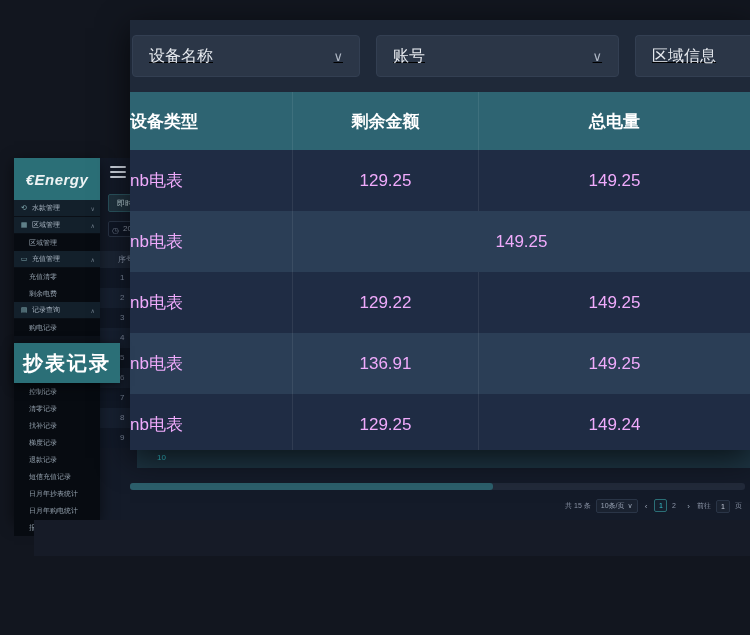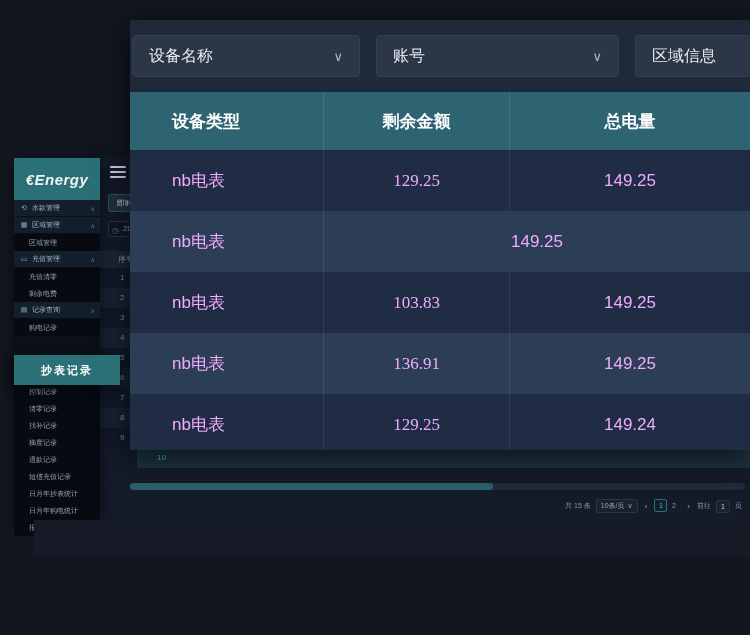--- a/index.html
+++ b/index.html
@@ -42,43 +42,43 @@
   .logo { height:42px; background:#2b6f77; color:#eef3f4; display:flex; align-items:center; justify-content:center;
     font-size:15px; font-weight:bold; font-style:italic; letter-spacing:.5px; }
   .menu { display:flex; flex-direction:column; }
   .menu-item { height:17px; display:flex; align-items:center; font-size:7px; color:#a7b3c0; padding:0 5px; cursor:pointer; }
   .menu-item.top { background:#13202b; border-bottom:1px solid #0a0f16; }
   .menu-item.sub { background:#070b11; padding-left:15px; color:#93a0ad; }
   .menu-item .mi-icon { width:10px; font-size:7px; color:#7fa6ad; margin-right:3px; text-align:center; }
   .menu-item .mi-label { flex:1; white-space:nowrap; overflow:hidden; }
   .menu-item .mi-chevron { font-size:6px; color:#6d7a88; }
   .menu-gap { height:30px; }
-  .active-tab { position:absolute; left:14px; top:343px; width:106px; height:30px; background:#2b6f77;
-    color:#ffffff; font-size:11px; font-weight:bold; display:flex; align-items:center; justify-content:center;
-    letter-spacing:2px; box-shadow:0 3px 10px rgba(0,0,0,.6); z-index:30; cursor:pointer;margin-top:12px; }
+  .active-tab { position:absolute; left:14px; top:343px; width:106px; height:40px; background:#2b6f77;
+    color:#ffffff; font-size:20px; font-weight:bold; display:flex; align-items:center; justify-content:center;
+    letter-spacing:2px; box-shadow:0 3px 10px rgba(0,0,0,.6); z-index:30; cursor:pointer; }
 
   
   .overlay { position:absolute; left:130px; top:20px; width:620px; height:430px; z-index:20;
     background:#1f2939; box-shadow:0 8px 30px rgba(0,0,0,.65); overflow:hidden; }
-  .filter-row { height:72px; background:#1f2939; display:flex; align-items:center; padding-left:2px; gap:16px; }
+  .filter-row { height:72px; background:#1f2939; display:flex; align-items:center; padding-left:2px; gap:16px;text-decoration:underline; }
   .filter-select { width:240px; height:42px; background:#2b3647; border:1px solid #333f52; border-radius:4px;
     display:flex; align-items:center; justify-content:space-between; padding:0 16px; cursor:pointer; }
   .filter-select.second { width:256px; }
   .filter-select.third { width:120px; border-radius:4px 0 0 4px; border-right:none; }
   .filter-select .fs-label { color:#e8ebf0; font-size:16px; }
   .filter-select .fs-caret { color:#aeb7c4; font-size:13px; }
   .big-table { width:100%; }
   .bt-head { height:58px; background:#2e6472; display:flex; }
   .bt-head .bt-cell { color:#ffffff; font-weight:bold; font-size:17px; }
   .bt-row { height:61px; display:flex; }
   .bt-row.dark { background:#1f2c44; }
   .bt-row.light { background:#2b3e56; }
   .bt-cell { display:flex; align-items:center; justify-content:center; font-size:17px; color:#f0abfc; }
-  .bt-col0 { width:194px; border-right:1px solid rgba(255,255,255,.08); justify-content:flex-start; padding-left:42px; }
-  .bt-col1 { width:186px; border-right:1px solid rgba(255,255,255,.08);font-family:Liberation Serif, serif; }
+  .bt-col0 { width:163px; border-right:1px solid rgba(255,255,255,.08); justify-content:flex-start; }
+  .bt-col1 { width:186px; border-right:1px solid rgba(255,255,255,.08); }
   .bt-col2 { flex:1; }
 
   
   .bottom-band { position:absolute; left:34px; top:520px; width:716px; height:36px; background:#161b27; }
 </style>
 </head>
 <body>
 
 <div class="backdrop-panel">
   <div class="hamburger">
@@ -219,21 +219,21 @@
           <div class="bt-cell bt-col0">nb电表</div>
           <div class="bt-cell bt-col1">129.25</div>
           <div class="bt-cell bt-col2">149.25</div>
         </div>
         <div class="bt-row light">
           <div class="bt-cell bt-col0">nb电表</div>
           <div class="bt-cell bt-col2">149.25</div>
         </div>
         <div class="bt-row dark">
           <div class="bt-cell bt-col0">nb电表</div>
-          <div class="bt-cell bt-col1">103.83</div>
+          <div class="bt-cell bt-col1">129.22</div>
           <div class="bt-cell bt-col2">149.25</div>
         </div>
         <div class="bt-row light">
           <div class="bt-cell bt-col0">nb电表</div>
           <div class="bt-cell bt-col1">136.91</div>
           <div class="bt-cell bt-col2">149.25</div>
         </div>
         <div class="bt-row dark">
           <div class="bt-cell bt-col0">nb电表</div>
           <div class="bt-cell bt-col1">129.25</div>

